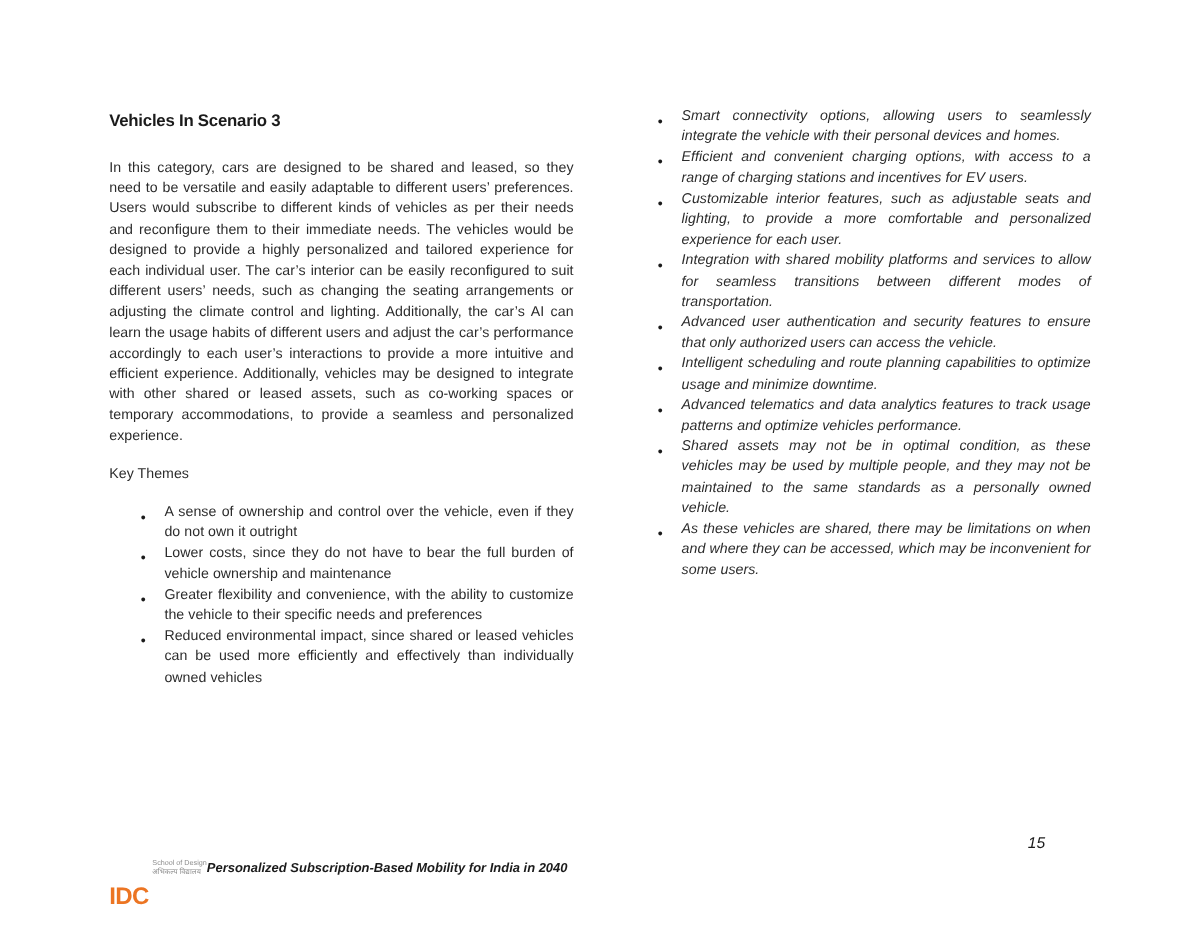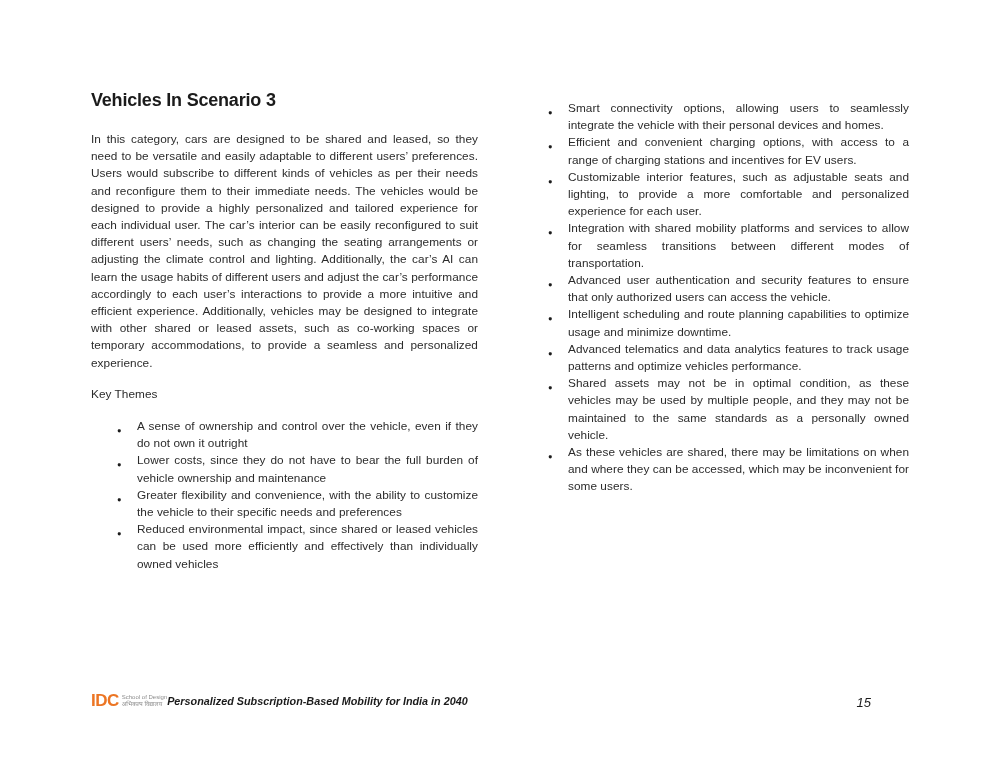--- a/index.html
+++ b/index.html
@@ -23,21 +23,21 @@
     width: 387px;
   }
   .col-right {
     position: absolute;
     left: 545px;
     top: 88px;
     width: 364px;
   }
   .doc-title {
     margin: 0;
-    font-size: 18px;
+    font-size: 14px;
     line-height: 24px;
     font-weight: 700;
     color: #1b1b1b;
     letter-spacing: -0.2px;
   }
   .body-text {
     font-size: 11.8px;
     line-height: 17.2px;
     text-align: justify;
     color: #2b2b2b;
@@ -66,21 +66,22 @@
     top: 4px;
     color: #1b1b1b;
   }
   .col-left ul.bullets li {
     padding-left: 46px;
   }
   .col-left ul.bullets li::before {
     left: 26px;
   }
   .col-right ul.bullets {
-    margin-top: 12px;
+    margin-top: 0;
+    font-style: italic;
   }
   .col-right ul.bullets li {
     padding-left: 23px;
   }
   .col-right ul.bullets li::before {
     left: 3px;
   }
   .footer {
     position: absolute;
     left: 91px;
@@ -93,24 +94,25 @@
     left: 0;
     top: 0;
     display: flex;
     align-items: center;
   }
   .logo {
     display: flex;
     align-items: center;
   }
   .logo-acronym {
-    font-size: 17px;
+    font-size: 20px;
     font-weight: 800;
     letter-spacing: -0.5px;
     line-height: 20px;
+    margin-top: 46px;
   }
   .logo-sub {
     margin-left: 3px;
     display: flex;
     flex-direction: column;
     justify-content: center;
   }
   .logo-sub span {
     font-size: 6px;
     line-height: 7.5px;

